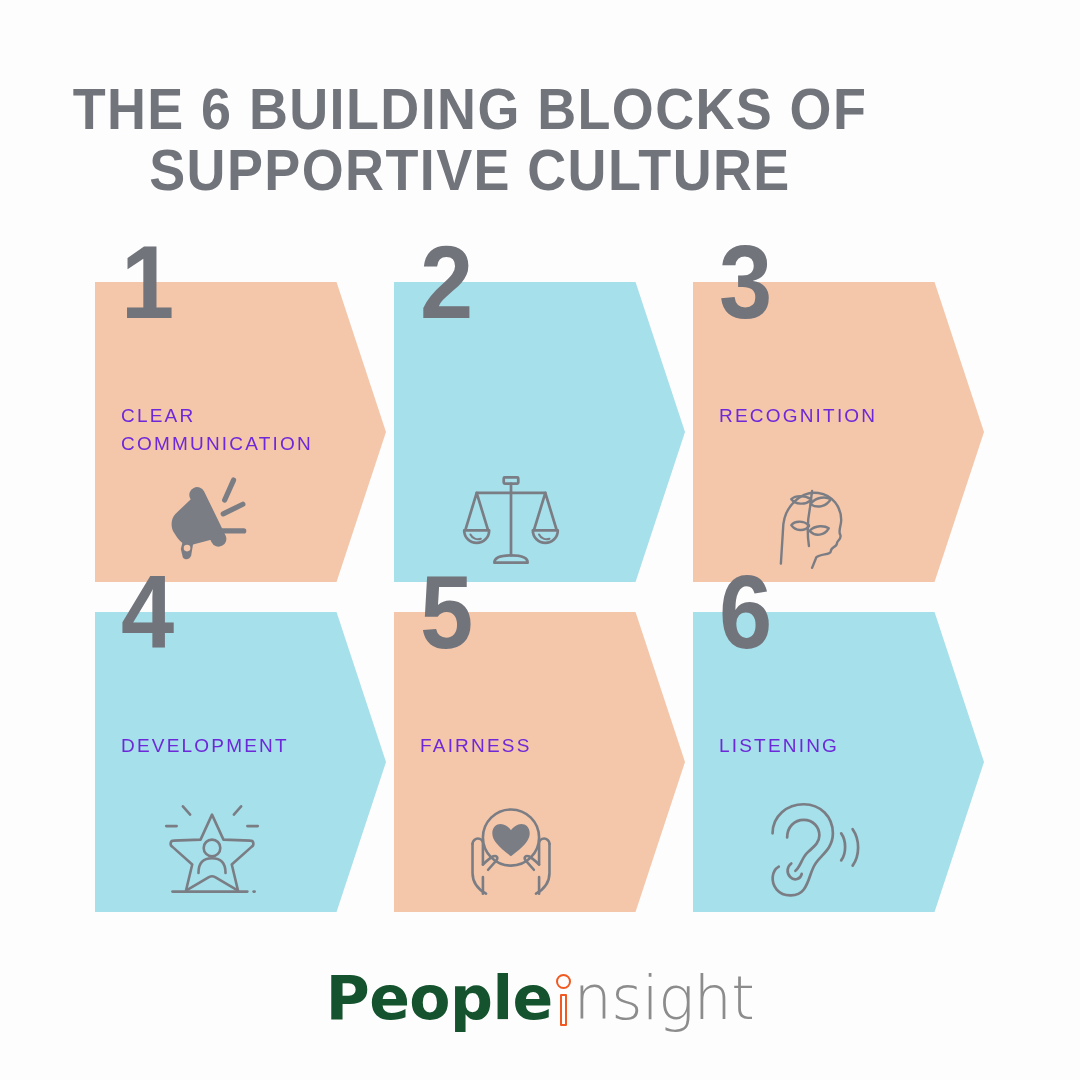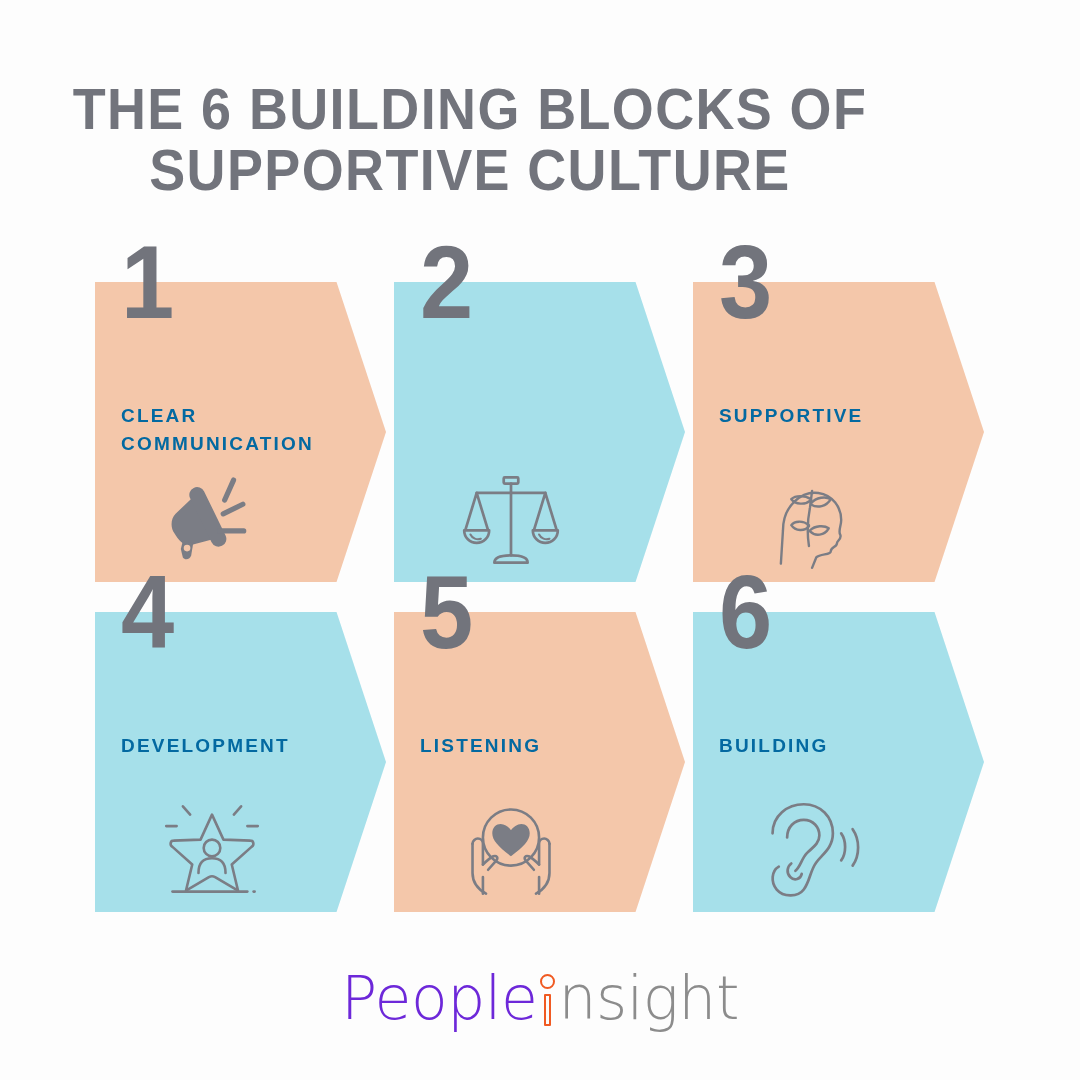--- a/index.html
+++ b/index.html
@@ -81,24 +81,24 @@
     transform-origin: left top;
     z-index: 3;
   }
 
   .label {
     position: absolute;
     left: 26px;
     top: 120px;
     width: 240px;
     font-size: 19px;
-    font-weight: 700;
+    font-weight: 400;
     letter-spacing: 2.2px;
     line-height: 1.45;
-    color: #0369a1;
+    color: #6d28d9;
     z-index: 3;
     white-space: pre-line;
   }
 
   .icon {
     position: absolute;
     left: 62px;
     top: 186px;
     width: 110px;
     height: 104px;
@@ -116,21 +116,21 @@
     white-space: nowrap;
   }
   .logo-text {
     display: inline-block;
     font-family: "DejaVu Sans", sans-serif;
     font-size: 60px;
     font-weight: 300;
     letter-spacing: -0.5px;
     line-height: 1;
   }
-  .logo-people { color: #6d28d9; }
+  .logo-people { color: #14532d; font-weight: bold; }
   .logo-nsight { color: #8C8C8C; margin-top: 8px; }
   .logo-i {
     position: relative;
     display: inline-block;
     width: 21px;
     height: 60px;
     vertical-align: top;
   }
   .logo-i-stem {
     position: absolute;
@@ -208,21 +208,21 @@
         <path d="M77,64 A8,8 0 0 0 87,68" stroke-width="2"></path>
 
         <path d="M34,91 C34,86 40,84 50,84 C60,84 66,86 66,91 Z"></path>
       </svg>
     </div>
   </div>
 
   <div class="block r0 c2">
     <div class="chev peach"></div>
     <div class="num">3</div>
-    <div class="label">SUPPORTIVE</div>
+    <div class="label">RECOGNITION</div>
     <div class="icon">
       <svg viewBox="0 0 100 100" xmlns="http://www.w3.org/2000/svg" fill="none" stroke="#7B7D85" stroke-width="2.3" stroke-linecap="round" stroke-linejoin="round">
 
         <path d="M22,92 L24,60 C24,36 42,22 58,24 C72,26 80,38 80,50
                  C80,56 77,60 79,64 C81,68 76,70 76,72 C76,76 70,76 70,80
                  C70,84 60,82 56,86 L52,96"></path>
 
         <path d="M49,75 C47,62 48,48 50,38 L52,22"></path>
 
         <path d="M51,30 C45,26 36,26 32,30 C36,35 45,36 51,31 Z"></path>
@@ -257,21 +257,21 @@
         <line x1="78" y1="8" x2="71" y2="16"></line>
         <line x1="6" y1="27" x2="16" y2="27"></line>
         <line x1="94" y1="27" x2="84" y2="27"></line>
       </svg>
     </div>
   </div>
 
   <div class="block r1 c1">
     <div class="chev peach"></div>
     <div class="num">5</div>
-    <div class="label">LISTENING</div>
+    <div class="label">FAIRNESS</div>
     <div class="icon">
       <svg viewBox="0 0 100 100" xmlns="http://www.w3.org/2000/svg" fill="none" stroke="#7B7D85" stroke-width="2.5" stroke-linecap="round" stroke-linejoin="round">
 
         <circle cx="50" cy="38" r="27"></circle>
 
         <path d="M50,56 C38,47 32,41 32,34 C32,28 36,25 40,25
                  C44,25 48,28 50,31 C52,28 56,25 60,25
                  C64,25 68,28 68,34 C68,41 62,47 50,56 Z" fill="#7B7D85" stroke="none"></path>
 
         <path d="M13,44 C13,41 16,39 18,39 C21,39 23,41 23,44 L23,64"></path>
@@ -283,21 +283,21 @@
         <path d="M77,64 C77,64 71,58 67,56 C64,55 62,57 64,60 L72,69"></path>
         <path d="M87,44 L87,72 C87,82 81,88 74,92"></path>
         <line x1="77" y1="76" x2="77" y2="92"></line>
       </svg>
     </div>
   </div>
 
   <div class="block r1 c2">
     <div class="chev blue"></div>
     <div class="num">6</div>
-    <div class="label">BUILDING</div>
+    <div class="label">LISTENING</div>
     <div class="icon">
       <svg viewBox="0 0 100 100" xmlns="http://www.w3.org/2000/svg" fill="none" stroke="#7B7D85" stroke-width="2.6" stroke-linecap="round" stroke-linejoin="round">
 
         <path d="M14,34 C14,17 28,6 44,6 C60,6 72,18 72,34
                  C72,48 62,54 56,62 C50,70 50,80 44,88
                  C38,96 24,95 18,88 C12,81 13,70 20,66"></path>
 
         <path d="M28,38 C28,28 35,21 44,21 C53,21 59,28 59,36
                  C59,44 52,48 47,53 C42,58 41,66 36,70"></path>
 

